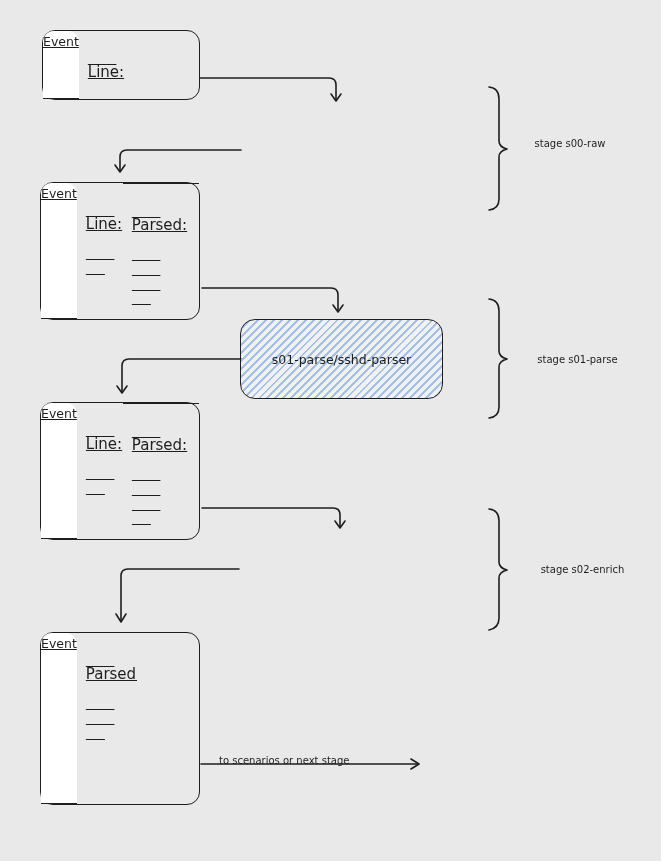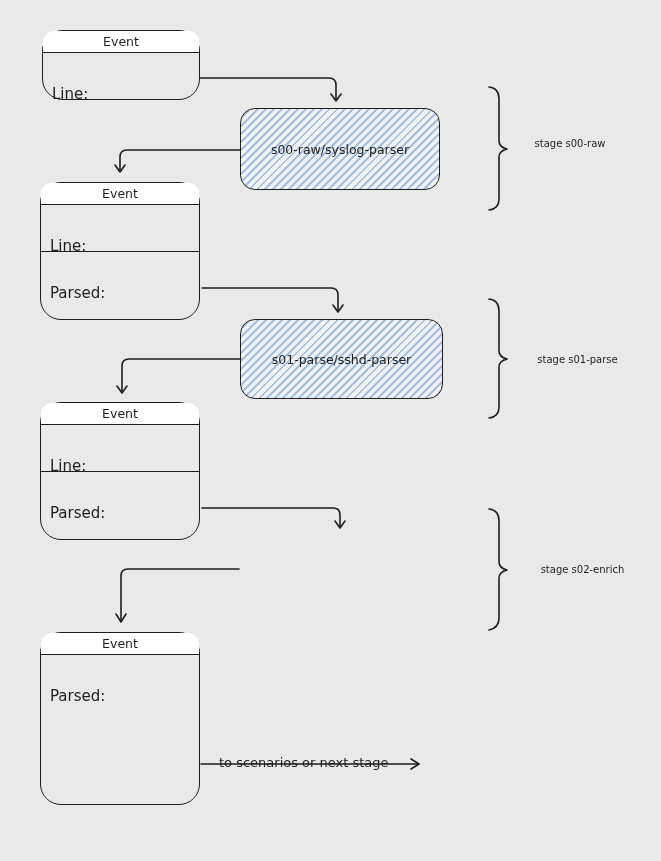--- a/index.html
+++ b/index.html
@@ -5,22 +5,22 @@
   html,body{margin:0;padding:0;}
   .canvas{
     position:relative;width:661px;height:861px;overflow:hidden;
     background:#e9e9e9;color:#1e1e1e;
     font-family:"DejaVu Sans","Liberation Sans",sans-serif;
   }
   *,*:before,*:after{box-sizing:border-box;}
 
   
   .event-node{
-    position:absolute;border:1.6px solid #1e1e1e;border-radius:21px;
-    background:transparent;display:flex;flex-direction:column;
+    position:absolute;border:1.6px solid #1e1e1e;border-radius:13px;
+    background:transparent;display:flex;flex-direction:row;text-decoration:underline;
   }
   .event-header{
     background:#ffffff;border-bottom:1.5px solid #1e1e1e;
     border-radius:11px 11px 0 0;
     text-align:center;font-size:12.5px;padding:3px 0 3px;
     flex:0 0 auto;
   }
   .event-section{
     padding:5px 9px 2px;font-size:15px;line-height:14.6px;
     flex:1 1 auto;overflow:hidden;white-space:pre;
@@ -42,21 +42,21 @@
   
   .stage-label{
     position:absolute;font-size:10px;line-height:16px;text-align:center;
   }
 
   
   .connectors{position:absolute;left:0;top:0;}
   .connectors path{fill:none;stroke:#1e1e1e;stroke-width:1.6;stroke-linecap:round;stroke-linejoin:round;}
 
   .edge-label{
-    position:absolute;font-size:13px;white-space:nowrap;
+    position:absolute;font-size:10px;white-space:nowrap;
   }
 </style>
 </head>
 <body>
 
 <div class="canvas">
 
   <svg class="connectors" width="661" height="861" viewBox="0 0 661 861">
 
     <g>
@@ -100,23 +100,20 @@
   </svg>
 
   <div class="event-node" style="left:42px;top:30px;width:158px;height:70px">
     <div class="event-header">Event</div>
     <div class="event-section">
       <div class="tline">Line:</div>
       
     </div>
   </div>
 
-  <div class="parser-node" style="left:240px;top:108px;width:200px;height:82px">
-    <span class="parser-label">s00-raw/syslog-parser</span>
-  </div>
 
   <div class="stage-label" style="left:530px;top:136px;width:80px">stage s00-raw</div>
 
   <div class="event-node" style="left:40px;top:182px;width:160px;height:138px">
     <div class="event-header">Event</div>
     <div class="event-section" style="flex:0 0 46px">
       <div class="tline">Line:</div>
       
     </div>
     <div class="event-section">

